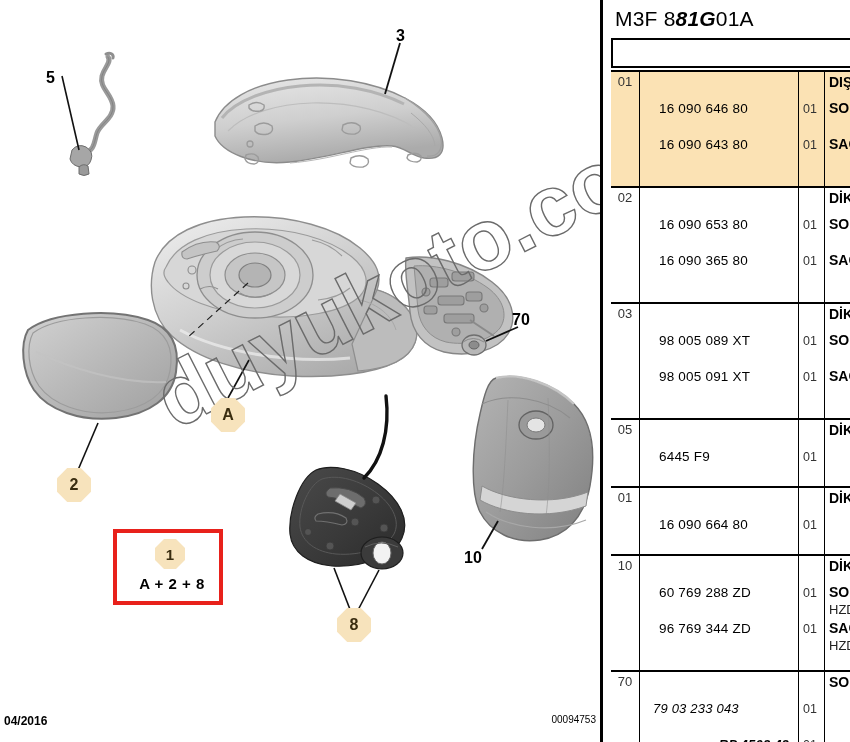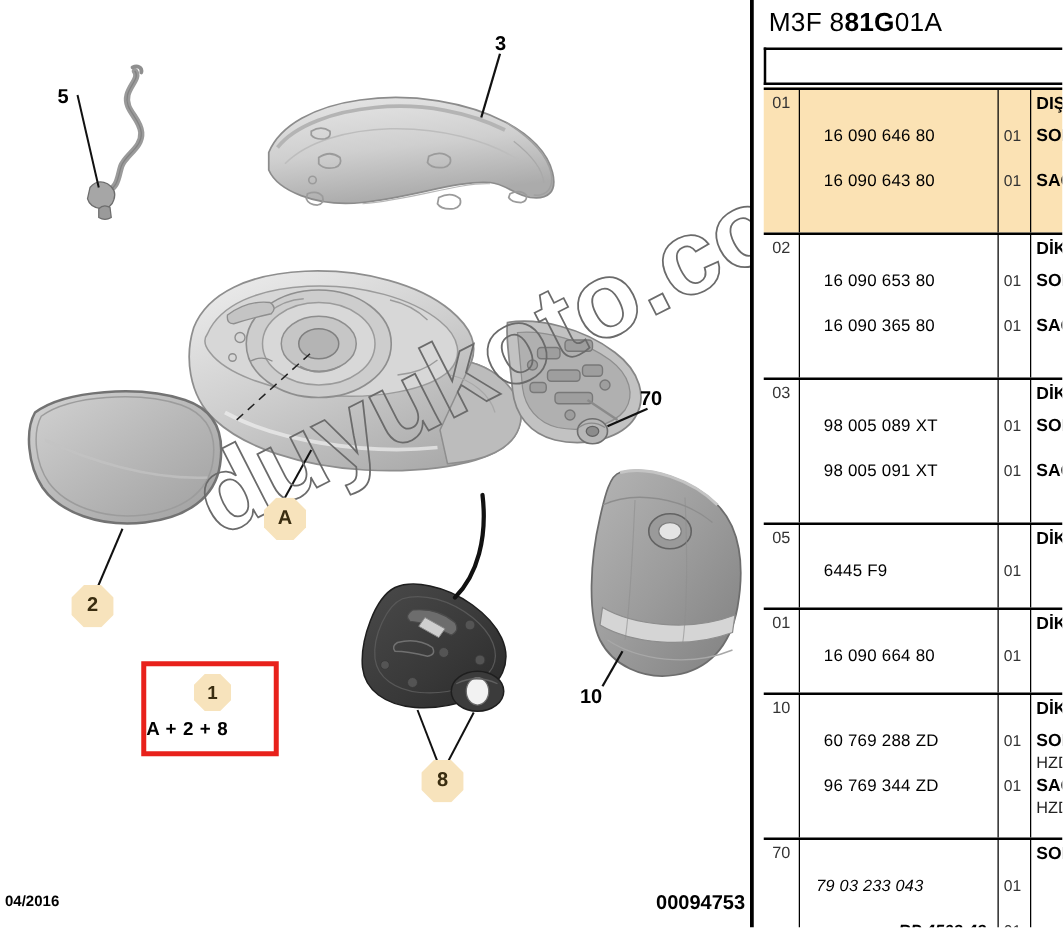--- a/index.html
+++ b/index.html
@@ -39,42 +39,42 @@
     position:absolute;font-size:16px;font-weight:bold;color:#000;
     font-family:"Liberation Sans","DejaVu Sans",sans-serif;line-height:1;
   }
 
   
   #notebox{
     position:absolute;left:113px;top:529px;width:110px;height:76px;
     border:4px solid #e8211b;background:#fff;box-sizing:border-box;
   }
   #noteformula{
-    position:absolute;left:0;top:42px;width:110px;
+    position:absolute;left:0;top:42px;width:110px;text-align:center;
     font-size:15px;font-weight:bold;letter-spacing:.5px;color:#000;
     font-family:"Liberation Sans","DejaVu Sans",sans-serif;
   }
   #notecallout{position:absolute;left:38px;top:6px;}
 
   
   #foot-date{position:absolute;left:4px;top:714px;font-size:12px;font-weight:bold;}
-  #foot-code{position:absolute;left:510px;top:714px;font-size:16px;font-weight:bold;width:86px;text-align:right;}
+  #foot-code{position:absolute;left:510px;top:714px;font-size:10px;font-weight:normal;width:86px;text-align:right;}
 
   
   #tablepanel{
     position:absolute;left:600px;top:0;width:250px;height:742px;
     border-left:3px solid #000;box-sizing:border-box;background:#fff;
     overflow:hidden;
   }
   #thead-title{
     position:absolute;left:0;top:0;width:250px;height:38px;
     display:flex;align-items:center;padding-left:12px;box-sizing:border-box;
     font-size:21px;letter-spacing:.2px;
   }
-  #thead-title b{font-weight:bold;}
+  #thead-title b{font-weight:bold;font-style:italic;}
   #thead-blank{
     position:absolute;left:8px;top:38px;width:242px;height:30px;
     border:2px solid #000;border-right:none;box-sizing:border-box;background:#fff;
   }
 
   #rows{position:absolute;left:8px;top:70px;width:242px;}
   .trow{position:relative;border-top:2px solid #000;box-sizing:border-box;}
   .trow.hl{background:#fbe2b4;}
   .rowidx{
     position:absolute;left:0;top:2px;width:28px;text-align:center;

